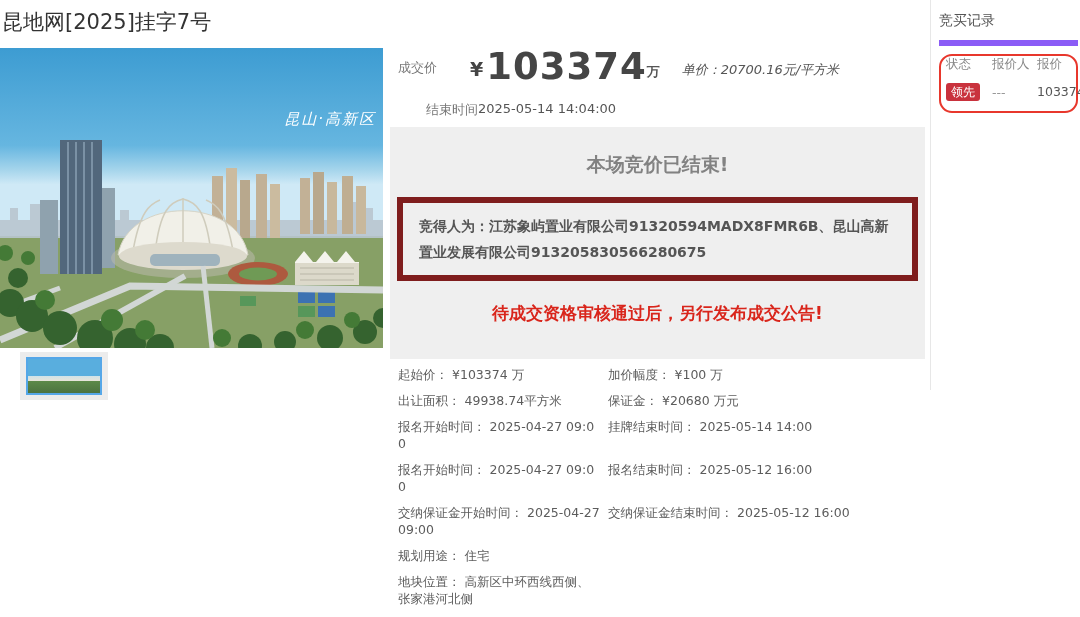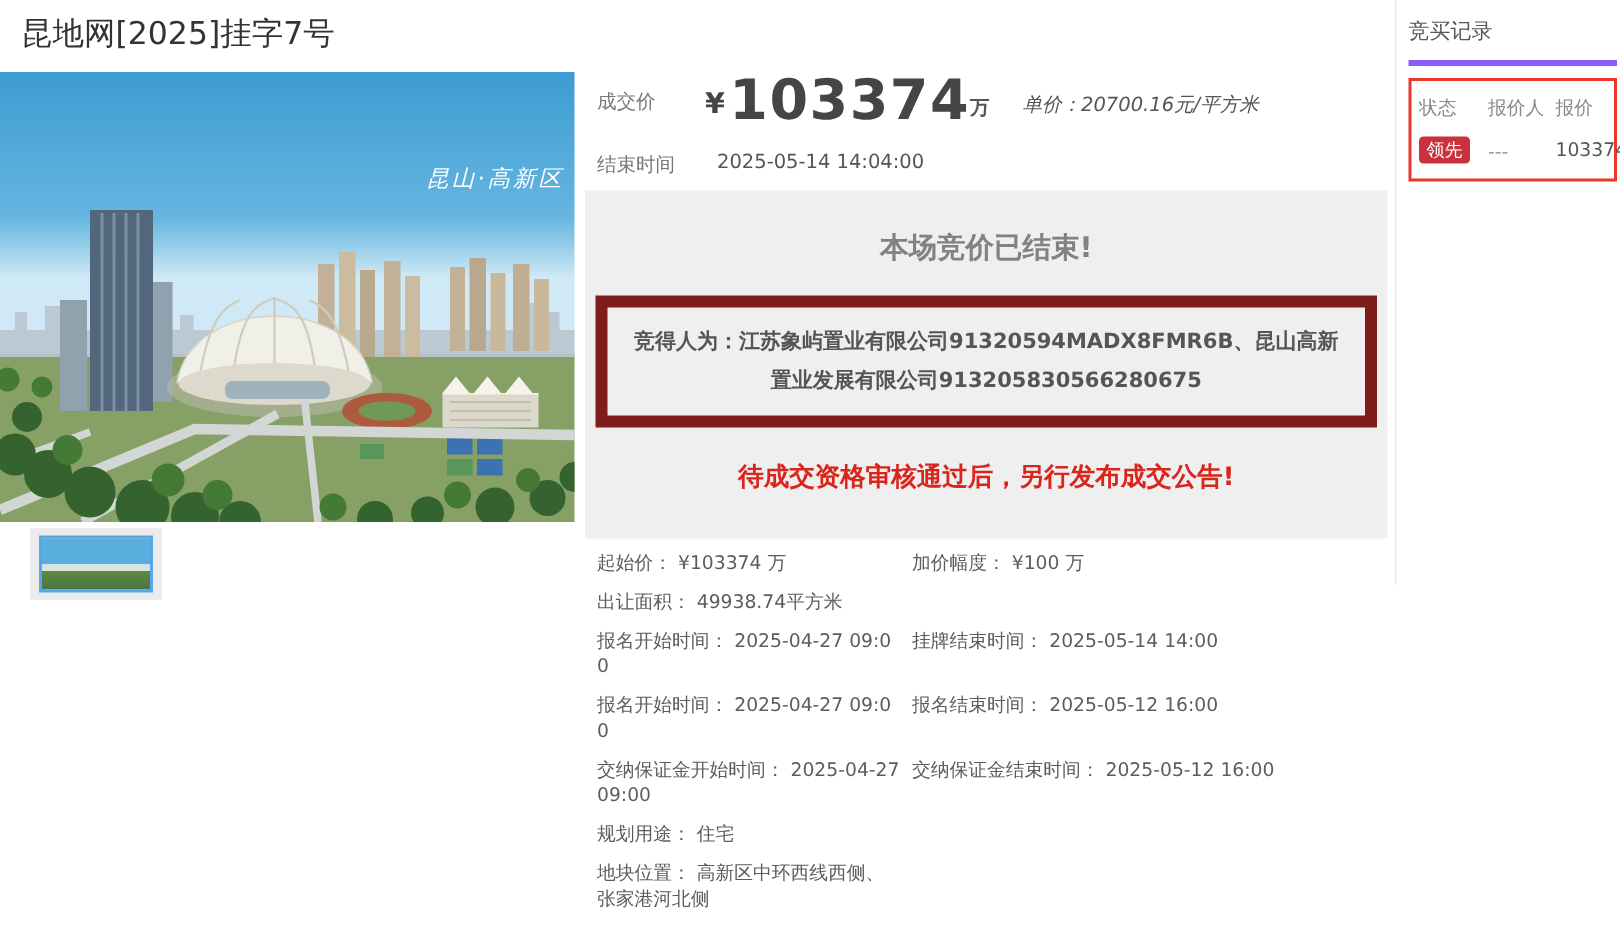--- a/index.html
+++ b/index.html
@@ -1,62 +1,62 @@
 <!DOCTYPE html>
 <html><head>
 <meta charset="utf-8">
 <style>
   * { margin:0; padding:0; box-sizing:border-box; }
   html,body { background:#fff; }
   body { font-family:"DejaVu Sans","Liberation Sans",sans-serif; color:#555; }
   .stage { position:relative; width:1080px; height:617px; background:#fff; overflow:hidden; }
 
   
-  .page-title { position:absolute; left:2px; top:8px; font-size:21px; color:#333; font-weight:400;margin-left:12px; }
+  .page-title { position:absolute; left:2px; top:8px; font-size:21px; color:#333; font-weight:400; }
 
   
   .gallery { position:absolute; left:0; top:48px; width:383px; height:300px; overflow:hidden; cursor:pointer; }
   .gallery svg { display:block; }
   .thumbs { position:absolute; left:0; top:352px; width:385px; height:50px; }
   .thumb-wrap { position:absolute; left:20px; top:352px; width:88px; height:48px; background:#ececec; display:flex; align-items:center; justify-content:center; }
   .thumb { width:76px; height:38px; border:2px solid #55a7e8; cursor:pointer;
            background:linear-gradient(180deg,#59aede 0%,#59aede 50%,#cfe2e8 50%,#e7e5da 64%,#5d8a49 64%,#4c7340 100%); }
 
   
   .content { position:absolute; left:390px; top:48px; width:535px; }
   .price-row { display:flex; align-items:flex-end; padding-left:8px; }
   .price-label { width:72px; font-size:13px; color:#777; padding-bottom:8px; }
   .currency { font-size:19px; font-weight:bold; color:#454545; padding-bottom:5px; margin-right:3px; }
   .price-big { font-size:37px; font-weight:bold; color:#454545; line-height:1; letter-spacing:1px; }
   .price-unit { font-size:13px; font-weight:bold; color:#555; padding-bottom:4px; }
   .unit-note { font-size:13px; font-style:italic; color:#555; padding-bottom:6px; margin-left:22px; }
-  .end-row { display:flex; padding-left:8px; margin-top:16px; }
+  .end-row { display:flex; padding-left:8px; margin-top:16px;text-align:right; }
   .end-label { width:80px; font-size:13px; color:#777; }
   .end-value { font-size:13px; color:#555; }
 
   
   .graybox { position:absolute; left:390px; top:127px; width:535px; height:232px; background:#efefef; }
   .ended-title { text-align:center; margin-top:25px; font-size:19px; font-weight:bold; color:#828282; }
-  .winner-box { margin:19px 7px 0 7px; border:8px solid #7f1d1d; padding:10px 16px; text-align:center;
+  .winner-box { margin:19px 7px 0 7px; border:6px solid #7f1d1d; padding:10px 16px; text-align:left;
                 font-size:14px; font-weight:bold; color:#555; line-height:26px; }
   .red-notice { text-align:center; margin-top:21px; font-size:17px; font-weight:bold; color:#d9251b; }
 
   
   .details { position:absolute; left:398px; top:366px; width:522px; font-size:12.5px; color:#5c5c5c; }
   .d-row { display:flex; margin-bottom:9px; }
   .d-cell { line-height:17px; word-break:break-all; }
   .d-cell.c1 { width:210px; flex:none; padding-right:8px; }
   .d-cell.c2 { flex:1; }
   .d-label { color:#5c5c5c; }
   .d-value { color:#5c5c5c; }
 
   
   .sidebar { position:absolute; left:930px; top:0; width:150px; height:390px; border-left:1px solid #e7e7e7; padding:0 2px 0 8px; }
-  .sb-title { font-size:14px; color:#555; padding:12px 0 10px 0; border-bottom:4px solid #8b5cf6; }
-  .bid-box { margin-top:8px; border:2px solid #e8372c; border-radius:0; padding:10px 5px 10px 5px; }
+  .sb-title { font-size:14px; color:#555; padding:12px 0 10px 0; border-bottom:6px solid #8b5cf6; }
+  .bid-box { margin-top:8px; border:2px solid #e8372c; border-radius:13px; padding:0 5px 10px 5px; }
   .bid-head { display:flex; font-size:12.5px; color:#888; margin-bottom:10px; }
   .bid-row { display:flex; align-items:center; font-size:12.5px; color:#555; }
   .col-status { width:46px; flex:none; }
   .col-bidder { width:45px; flex:none; }
   .col-price { flex:1; }
   .bid-row .col-price { text-align:right; white-space:nowrap; }
   .badge { display:inline-block; background:#c9323d; color:#fff; font-size:12px; padding:2px 5px; border-radius:3px; line-height:1.2; }
   .dashes { color:#999; }
 </style>
 </head>
@@ -211,20 +211,21 @@
     <div class="red-notice">待成交资格审核通过后，另行发布成交公告!</div>
   </div>
 
   <div class="details" id="details">
       <div class="d-row">
         <div class="d-cell c1"><span class="d-label">起始价： </span><span class="d-value">¥103374 万</span></div>
         <div class="d-cell c2"><span class="d-label">加价幅度： </span><span class="d-value">¥100 万</span></div>
       </div>
       <div class="d-row">
         <div class="d-cell c1"><span class="d-label">出让面积： </span><span class="d-value">49938.74平方米</span></div>
+        <div class="d-cell c2"><span class="d-label">保证金： </span><span class="d-value">¥20680 万元</span></div>
       </div>
       <div class="d-row">
         <div class="d-cell c1"><span class="d-label">报名开始时间： </span><span class="d-value">2025-04-27 09:00</span></div>
         <div class="d-cell c2"><span class="d-label">挂牌结束时间： </span><span class="d-value">2025-05-14 14:00</span></div>
       </div>
       <div class="d-row">
         <div class="d-cell c1"><span class="d-label">报名开始时间： </span><span class="d-value">2025-04-27 09:00</span></div>
         <div class="d-cell c2"><span class="d-label">报名结束时间： </span><span class="d-value">2025-05-12 16:00</span></div>
       </div>
       <div class="d-row">

